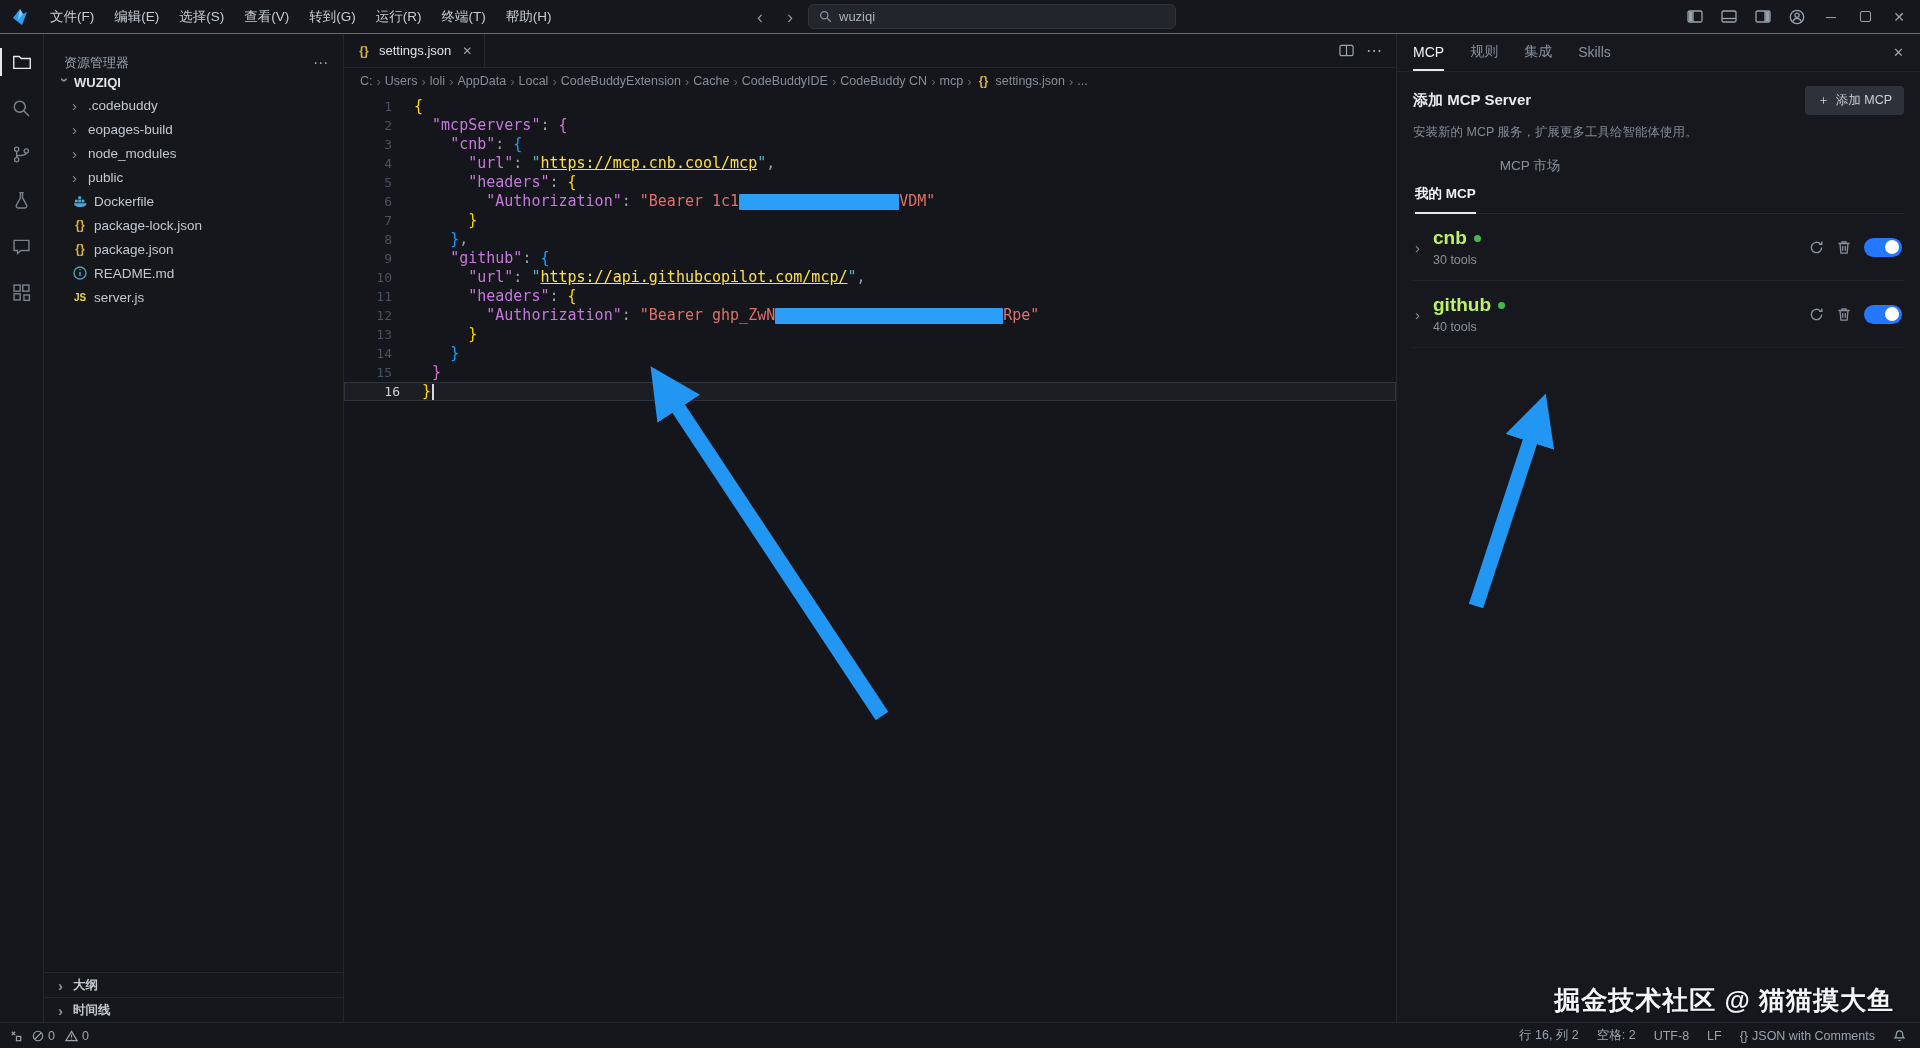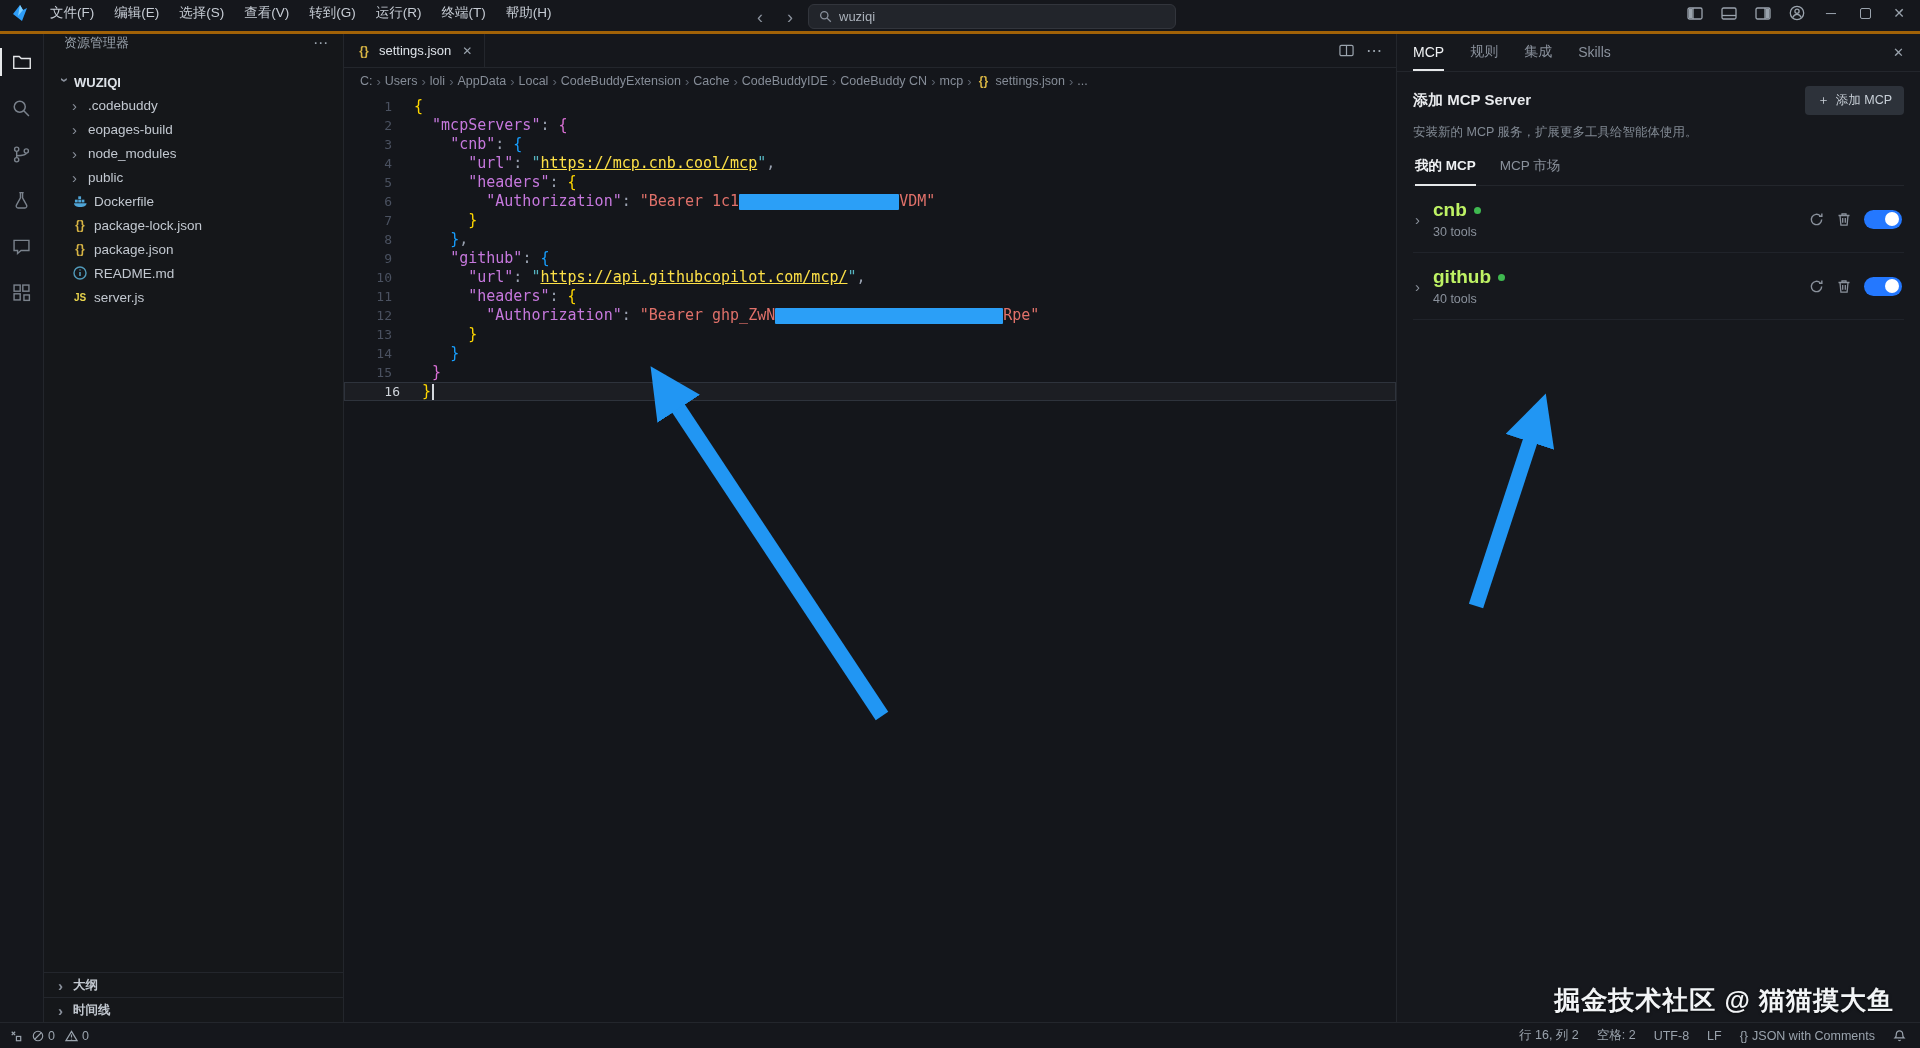--- a/index.html
+++ b/index.html
@@ -1,22 +1,22 @@
 <!DOCTYPE html>
 <html><head>
 <meta charset="utf-8">
 <style>
   * { margin:0; padding:0; box-sizing:border-box; }
   html,body { width:1920px; height:1048px; overflow:hidden; background:#121419;
     font-family:"Liberation Sans","DejaVu Sans",sans-serif; color:#c6ccd4; }
   .page { position:relative; width:1920px; height:1048px; display:flex; flex-direction:column; }
 
   
-  .titlebar { position:relative; height:34px; background:#15171c; display:flex; align-items:flex-start;
-    border-bottom:3px solid #a16207; flex:0 0 34px; z-index:5; }
+  .titlebar { position:relative; height:34px; background:#15171c; display:flex; align-items:center;
+    border-bottom:1px solid #a16207; flex:0 0 34px; z-index:5; }
   .tb-left { display:flex; align-items:center; gap:4px; padding-left:10px; }
   .logo { width:20px; height:20px; margin-right:6px; display:inline-flex; }
   .menus { display:flex; }
   .menu-item { padding:4px 10px; font-size:13.5px; color:#c6ccd4; border-radius:4px; cursor:default; }
   .tb-center { position:absolute; left:748px; top:4px; display:flex; align-items:center; gap:6px; }
   .nav-btn { background:none; border:none; color:#8a919c; font-size:18px; width:24px; height:24px; line-height:22px; }
   .search-box { width:368px; height:25px; background:#22252b; border:1px solid #32353c; border-radius:6px;
     display:flex; align-items:center; gap:7px; padding:0 10px; color:#aab1ba; font-size:13px; }
   .tb-right { margin-left:auto; display:flex; align-items:center; gap:4px; padding-right:6px; }
   .tb-ic { width:30px; height:26px; display:inline-flex; align-items:center; justify-content:center; color:#9aa3ad; font-size:14px; }
@@ -26,21 +26,21 @@
   .main { flex:1 1 auto; display:flex; min-height:0; }
 
   
   .activitybar { width:44px; background:#15171c; border-right:1px solid #23262c;
     display:flex; flex-direction:column; align-items:center; padding-top:8px; gap:6px; }
   .act-item { width:44px; height:40px; display:flex; align-items:center; justify-content:center; position:relative; }
   .act-item.active::before { content:""; position:absolute; left:0; top:6px; bottom:6px; width:2px; background:#e6e8ea; }
 
   
   .sidebar { width:300px; background:#15171a; border-right:1px solid #23262c; display:flex; flex-direction:column; font-size:13.5px; }
-  .sb-header { height:38px; display:flex; align-items:flex-start; justify-content:space-between; padding:0 14px 0 20px; color:#9aa3ad; font-size:13px; }
+  .sb-header { height:38px; display:flex; align-items:flex-end; justify-content:space-between; padding:0 14px 0 20px; color:#9aa3ad; font-size:13px; }
   .sb-more { color:#9aa3ad; font-size:15px; letter-spacing:1px; }
   .root-row { display:flex; align-items:center; gap:4px; padding:3px 4px 3px 16px; font-weight:bold; color:#dde2e8; font-size:13px; }
   .tree-row { display:flex; align-items:center; gap:6px; padding:3px 4px 3px 28px; height:24px; color:#c2c8d0; cursor:default; }
   .chev { color:#8a919c; font-size:15px; line-height:1; display:inline-block; width:10px; }
   .rot90 { display:inline-block; transform:rotate(90deg); }
   .fi { display:inline-flex; width:16px; justify-content:center; font-size:11px; font-weight:bold; }
   .fi-json { color:#d8b544; font-size:12px; }
   .fi-js { color:#e8d44d; font-size:10px; }
   .sb-fill { flex:1 1 auto; }
   .sb-section { height:25px; display:flex; align-items:center; gap:5px; padding-left:14px; border-top:1px solid #23262c;
@@ -83,21 +83,21 @@
   .rp-tab.active { color:#f0f2f4; border-bottom-color:#e6e8ea; }
   .rp-tabs-close { margin-left:auto; color:#9aa3ad; font-size:13px; }
   .rp-section { padding:14px 16px 0; }
   .rp-title-row { display:flex; align-items:center; justify-content:space-between; }
   .rp-title { font-size:15px; font-weight:bold; color:#e9ebee; }
   .rp-add-btn { background:#2d323a; border:none; border-radius:4px; color:#c9d0d8; font-size:12.5px; padding:6px 12px;
     display:inline-flex; align-items:center; gap:6px; }
   .rp-desc { margin-top:9px; font-size:12.5px; color:#828a94; }
   .rp-subtabs { display:flex; gap:24px; margin-top:16px; border-bottom:1px solid #23262c; font-size:13.5px; padding:0 2px; }
   .rp-subtab { padding-bottom:9px; color:#8a919c; border-bottom:2px solid transparent; margin-bottom:-1px; }
-  .rp-subtab.active { color:#f0f2f4; font-weight:bold; border-bottom-color:#e6e8ea; }
+  .rp-subtab.active { color:#f0f2f4; font-weight:bold; border-bottom-color:#e6e8ea;margin-top:28px; }
   .mcp-row { display:flex; align-items:center; padding:13px 2px; border-bottom:1px solid #20232a; }
   .mcp-main { display:flex; flex-direction:column; gap:4px; }
   .mcp-name-line { display:flex; align-items:center; gap:7px; }
   .mcp-name { font-size:19px; font-weight:bold; color:#bef264; }
   .dot { width:7px; height:7px; border-radius:50%; background:#3fb950; display:inline-block; }
   .mcp-tools { font-size:12.5px; color:#8a919c; }
   .mcp-actions { margin-left:auto; display:flex; align-items:center; gap:13px; }
   .toggle { width:38px; height:19px; border-radius:10px; background:#2478ff; position:relative; }
   .toggle .knob { position:absolute; right:3px; top:2.5px; width:14px; height:14px; border-radius:50%; background:#fff; }
 

